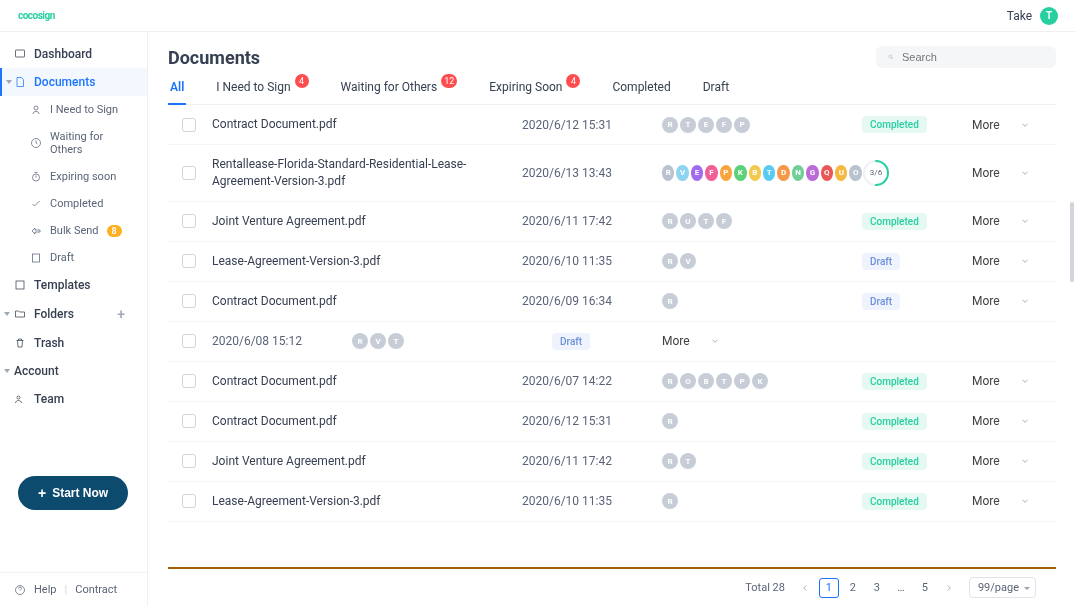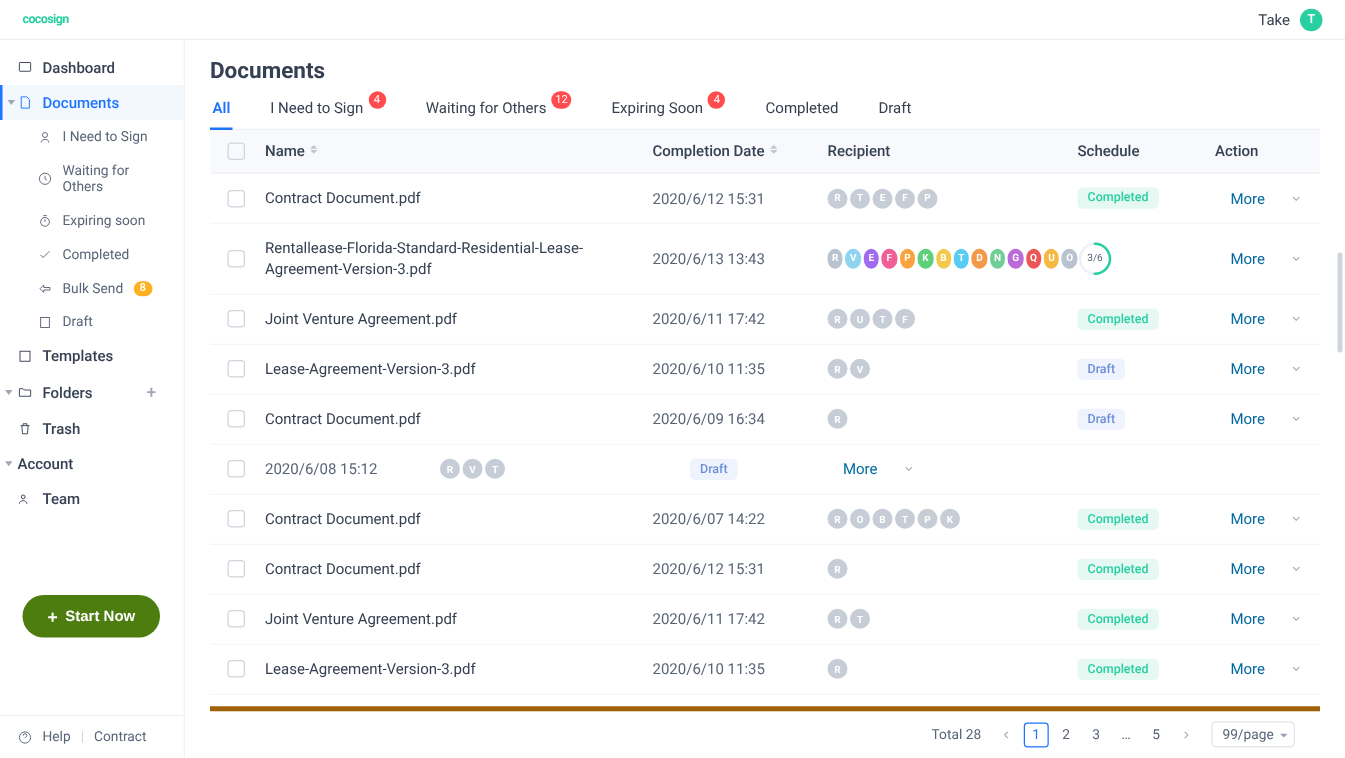--- a/index.html
+++ b/index.html
@@ -19,21 +19,21 @@
 .side-item.parent { font-weight: 500; }
 .side-item.parent.has-expand::before { content: ""; position: absolute; left: 4px; width: 0; height: 0; border-style: solid; border-width: 4px 3px 0 3px; border-color: #a0a8b5 transparent transparent transparent; }
 .side-item.active { background: #f3f8ff; color: #1c74ff; border-left: 2px solid #1c74ff; padding-left: 12px; }
 .side-item.sub { padding-left: 30px; font-size: 11px; color: #5a6478; }
 .side-icon { width: 12px; height: 12px; display: inline-flex; align-items: center; justify-content: center; }
 .side-icon svg { width: 12px; height: 12px; stroke: currentColor; fill: none; stroke-width: 1.5; }
 .badge-orange { background: #ffb020; color: #fff; border-radius: 8px; font-size: 9px; padding: 1px 5px; font-weight: 600; }
 .folder-row { display: flex; align-items: center; justify-content: space-between; }
 .folder-row .plus { margin-right: 8px; color: #a0a8b5; font-size: 14px; }
 .start-btn-wrap { padding: 18px; margin-top: auto; margin-bottom: auto; }
-.start-btn { background: #4d7c0f; color: #fff; border: none; border-radius: 18px; padding: 9px 20px; font-size: 12px; font-weight: 600; display: flex; align-items: center; gap: 6px; cursor: pointer; }
+.start-btn { background: #0c4a6e; color: #fff; border: none; border-radius: 18px; padding: 9px 20px; font-size: 12px; font-weight: 600; display: flex; align-items: center; gap: 6px; cursor: pointer; }
 .start-btn::before { content: "+"; font-size: 14px; }
 .side-footer { border-top: 1px solid #f0f0f0; padding: 10px 14px; font-size: 11px; color: #5a6478; display: flex; align-items: center; gap: 8px; }
 .side-footer .sep { color: #d0d4dc; }
 
 .main { flex: 1; display: flex; flex-direction: column; padding: 14px 20px 0 20px; overflow: hidden; }
 .main-head { display: flex; align-items: center; justify-content: space-between; margin-bottom: 12px; }
 .page-title { font-size: 18px; font-weight: 700; color: #364052; }
 .search-box { background: #f5f6f8; border-radius: 6px; padding: 5px 12px; display: flex; align-items: center; gap: 8px; width: 180px; }
 .search-box input { border: none; background: transparent; outline: none; font-size: 11px; flex: 1; color: #364052; }
 .search-box svg { width: 12px; height: 12px; stroke: #98a1b1; fill: none; stroke-width: 2; }
@@ -65,24 +65,24 @@
 .recip-dot { width: 16px; height: 16px; border-radius: 50%; display: inline-flex; align-items: center; justify-content: center; font-size: 8px; font-weight: 700; color: #fff; }
 .sched-cell { width: 110px; }
 .status-pill { display: inline-block; padding: 3px 8px; border-radius: 4px; font-size: 10px; font-weight: 500; }
 .status-completed { background: #e5f8f2; color: #27cfa1; }
 .status-draft { background: #eef3fe; color: #6e8fd6; }
 .progress-ring { width: 28px; height: 28px; position: relative; }
 .progress-ring svg { width: 28px; height: 28px; transform: rotate(-90deg); }
 .progress-ring .bg { stroke: #eef0f3; }
 .progress-ring .fg { stroke: #27cfa1; }
 .progress-ring .txt { position: absolute; inset: 0; display: flex; align-items: center; justify-content: center; font-size: 8px; color: #5a6478; }
-.action-cell { width: 70px; display: flex; align-items: center; gap: 20px; color: #0369a1; cursor: pointer; justify-content: flex-end; }
+.action-cell { width: 70px; display: flex; align-items: center; gap: 20px; color: #404040; cursor: pointer; }
 .action-cell svg { width: 10px; height: 10px; stroke: #98a1b1; fill: none; stroke-width: 2; }
 
-.footer { display: flex; align-items: center; justify-content: flex-end; padding: 8px 20px; gap: 10px; font-size: 11px; color: #5a6478; border-top: 4px solid #a16207; background: #fff; }
+.footer { display: flex; align-items: center; justify-content: flex-end; padding: 8px 20px; gap: 10px; font-size: 11px; color: #5a6478; border-top: 2px solid #a16207; background: #fff; }
 .pager { display: flex; align-items: center; gap: 4px; }
 .pg-btn { width: 20px; height: 20px; display: flex; align-items: center; justify-content: center; border-radius: 3px; cursor: pointer; }
 .pg-btn.active { border: 1px solid #1c74ff; color: #1c74ff; }
 .pg-btn svg { width: 10px; height: 10px; stroke: #98a1b1; fill: none; stroke-width: 2; }
 .page-size { border: 1px solid #e0e3e8; border-radius: 4px; padding: 3px 16px 3px 8px; position: relative; }
 .page-size::after { content: ""; position: absolute; right: 5px; top: 50%; margin-top: -1px; width: 0; height: 0; border-style: solid; border-width: 3px 3px 0 3px; border-color: #98a1b1 transparent transparent transparent; }
 
 .scrollbar-fake { position: absolute; right: 2px; top: 170px; width: 4px; height: 80px; background: #d0d4dc; border-radius: 2px; }
 .main { position: relative; }
 </style>
@@ -223,20 +223,27 @@
           </span>
         <span>Help</span>
         <span class="sep">|</span>
         <span>Contract</span>
       </div>
     </div>
 
     <div class="main">
       <div class="main-head">
         <h1 class="page-title">Documents</h1>
+        <div class="search-box">
+          <svg viewBox="0 0 24 24">
+              <circle cx="10" cy="10" r="6"></circle>
+              <path d="M20 20l-5-5"></path>
+            </svg>
+          <input placeholder="Search" style="">
+        </div>
       </div>
 
       <div class="tabs" id="tabs">
           <div class="tab active">
             <span>All</span>
           </div>
           <div class="tab">
             <span>I Need to Sign</span>
             <span class="tab-badge">4</span>
           </div>
@@ -250,36 +257,20 @@
           </div>
           <div class="tab">
             <span>Completed</span>
           </div>
           <div class="tab">
             <span>Draft</span>
           </div>
         </div>
 
       <div class="table-wrap">
-        <div class="thead">
-          <div class="col-chk">
-              <div class="chk"></div>
-            </div>
-          <div class="col-name">
-              <span>Name</span>
-              <span class="sort-icon"></span>
-            </div>
-          <div class="col-date">
-              <span>Completion Date</span>
-              <span class="sort-icon"></span>
-            </div>
-          <div class="col-recip">Recipient</div>
-          <div class="col-sched">Schedule</div>
-          <div class="col-action">Action</div>
-        </div>
         <div id="tbody">
             <div class="trow">
     <div class="col-chk">
                 <div class="chk"></div>
               </div>
     <div class="doc-name">Contract Document.pdf</div>
     <div class="date-cell">2020/6/12  15:31</div>
     <div class="recip-cell">
                 <span class="recip-dot" style="background:#c7cdd6">R</span>
                 <span class="recip-dot" style="background:#c7cdd6">T</span>

